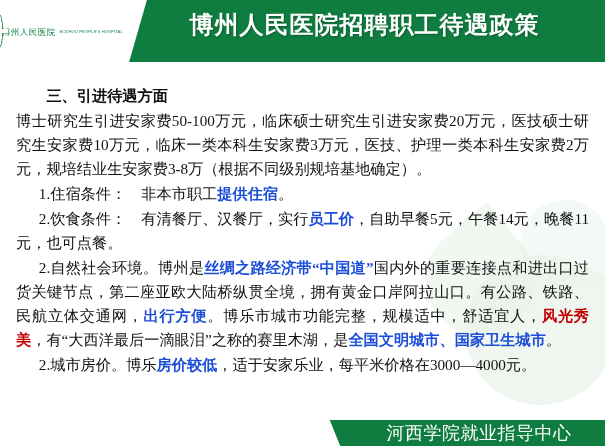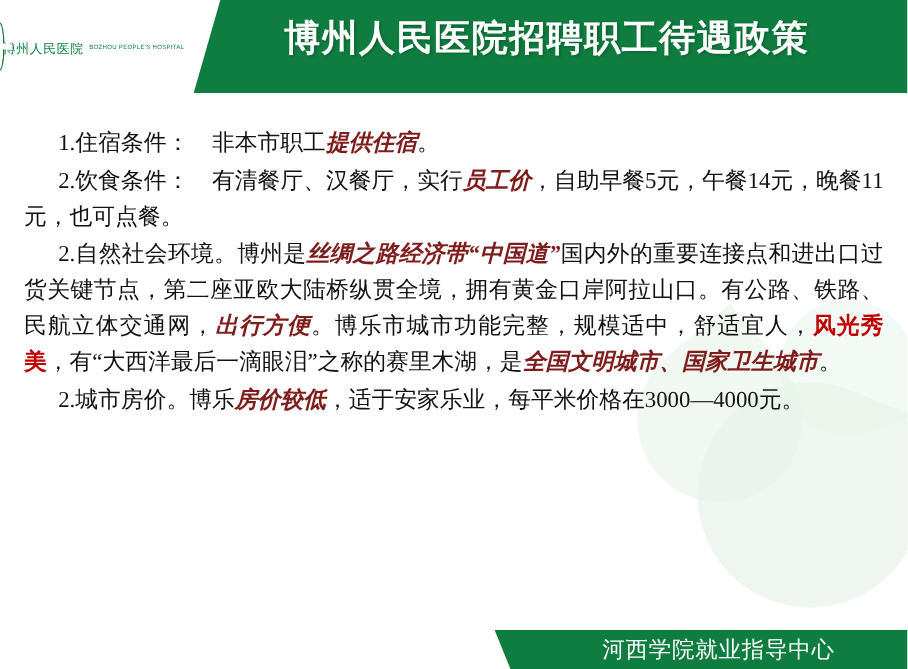--- a/index.html
+++ b/index.html
@@ -114,21 +114,21 @@
     z-index: 2;
     padding: 22px 16px 0 16px;
     font-size: 15.2px;
     line-height: 1.58;
     color: #111111;
     text-align: justify;
   }
   .para { margin: 0 0 1px 0; }
   .indent1 { text-indent: 2em; }
   .indent2 { text-indent: 1.5em; }
-  .hl-green { color: #7f1d1d; font-weight: bold; font-style: italic; }
+  .hl-green { color: #1d4ed8; font-weight: bold; }
   .hl-red { color: #c00000; font-weight: bold; }
   .strong { font-weight: bold; }
 
   
   .footer {
     position: absolute;
     left: 0; bottom: 0;
     width: 100%;
     height: 26px;
     z-index: 4;
@@ -144,21 +144,21 @@
   }
   .footer-bar-skew {
     position: absolute;
     right: 236px; bottom: 0;
     width: 34px; height: 26px;
     background: #0f7d3f;
     transform: skewX(22deg);
   }
   .footer-text {
     color: #ffffff;
-    font-size: 15px;
+    font-size: 18px;
     letter-spacing: .5px;
     font-family: Liberation Sans, sans-serif;
     position: relative;
     z-index: 2;
   }
 </style>
 </head>
 <body>
 
 <div class="bg-leaf leaf-a"></div>
@@ -177,20 +177,24 @@
     </div>
     <div class="logo-text">博州人民医院</div>
     <div class="logo-text-en">BOZHOU PEOPLE'S HOSPITAL</div>
   </div>
 
   <div class="header-title">博州人民医院招聘职工待遇政策</div>
 </div>
 
 <div class="content">
 
+  <p class="para indent1 strong">三、引进待遇方面</p>
+  <p class="para">
+    <span>博士研究生引进安家费50-100万元，临床硕士研究生引进安家费20万元，医技硕士研究生安家费10万元，临床一类本科生安家费3万元，医技、护理一类本科生安家费2万元，规培结业生安家费3-8万（根据不同级别规培基地确定）。</span>
+  </p>
 
   <p class="para indent2">
     <span>1.住宿条件：　非本市职工</span><span class="hl-green">提供住宿</span><span>。</span>
   </p>
   <p class="para indent2">
     <span>2.饮食条件：　有清餐厅、汉餐厅，实行</span><span class="hl-green">员工价</span><span>，自助早餐5元，午餐14元，晚餐11元，也可点餐。</span>
   </p>
 
   <p class="para indent2">
     <span>2.自然社会环境。博州是</span><span class="hl-green">丝绸之路经济带“中</span><span class="hl-green">国道”</span><span>国内外的重要连接点和进出口过货关键节点，第二座亚欧大陆桥纵贯全境，拥有黄金口岸阿拉山口。有公路、铁路、民航立体交通网，</span><span class="hl-green">出行方便</span><span>。博乐市城市功能完整，规模适中，舒适宜人，</span><span class="hl-red">风光秀美</span><span>，有“大西洋最后一滴眼泪”之称的赛里木湖，是</span><span class="hl-green">全国文明城市、国家卫生城市</span><span>。</span>

